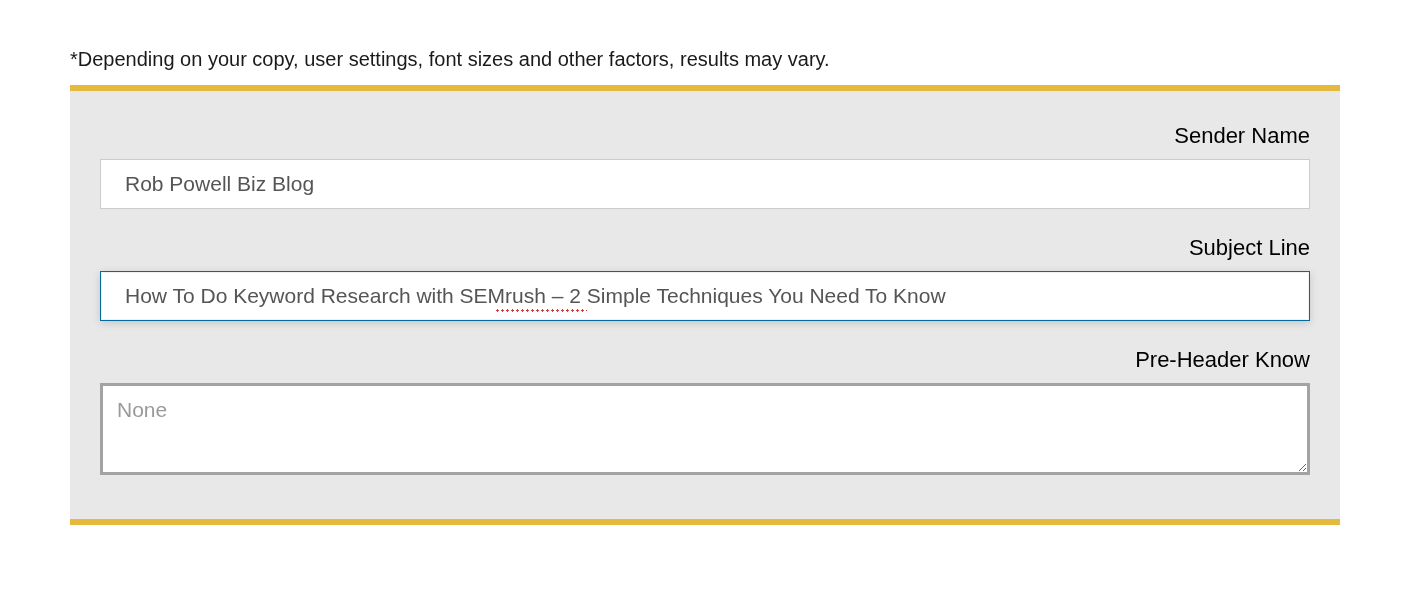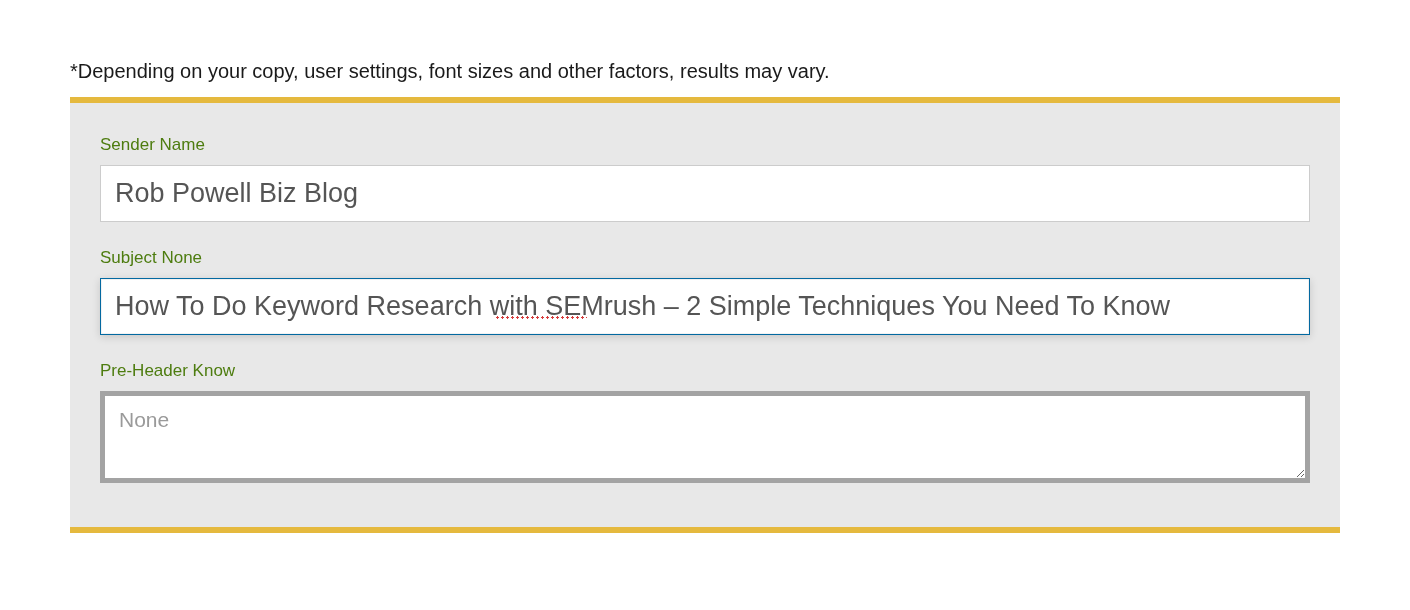--- a/index.html
+++ b/index.html
@@ -15,64 +15,64 @@
       padding: 0;
     }
     .container {
       padding: 48px 70px 0 70px;
     }
     .disclaimer {
       font-size: 20px;
       color: #1a1a1a;
       margin-bottom: 14px;
       font-weight: 400;
-      margin-top: 12px;
     }
     .top-bar {
       height: 6px;
       background: #e5b93e;
       width: 100%;
     }
     .form-panel {
       background: #e8e8e8;
       padding: 32px 30px 40px 30px;
     }
     .field-group {
       margin-bottom: 26px;
     }
     .field-group:last-child {
       margin-bottom: 0;
     }
     .field-label {
-      font-size: 17px;
-      color: #4d7c0f;
+      font-size: 22px;
+      color: #000000;
       margin-bottom: 10px;
       font-weight: 400;
       display: block;
+      text-align: right;
     }
     .text-input {
       width: 100%;
-      font-size: 27px;
+      font-size: 21px;
       color: #555555;
       background: #ffffff;
       border: 1px solid #cccccc;
-      padding: 12px 14px;
+      padding: 12px 24px;
       font-family: inherit;
       outline: none;
     }
     .text-input.focused {
       border: 1px solid #0369a1;
       box-shadow: 0 2px 8px rgba(0,0,0,0.15), inset 0 0 0 1px rgba(0,0,0,0.05);
     }
     .textarea-input {
       width: 100%;
       font-size: 21px;
       color: #555555;
       background: #ffffff;
-      border: 5px solid #a3a3a3;
+      border: 3px solid #a3a3a3;
       padding: 12px 14px;
       font-family: inherit;
       outline: none;
       resize: both;
       height: 92px;
     }
     .textarea-input::placeholder {
       color: #9a9a9a;
     }
     .bottom-bar {
@@ -106,21 +106,21 @@
   <div class="top-bar"></div>
 
   <div class="form-panel">
 
     <div class="field-group">
       <label class="field-label">Sender Name</label>
       <input type="text" class="text-input" value="Rob Powell Biz Blog" style="">
     </div>
 
     <div class="field-group">
-      <label class="field-label">Subject None</label>
+      <label class="field-label">Subject Line</label>
       <div class="subject-wrapper">
         <input type="text" class="text-input focused" value="How To Do Keyword Research with SEMrush – 2 Simple Techniques You Need To Know" style="">
         <div class="spellcheck-underline"></div>
       </div>
     </div>
 
     <div class="field-group">
       <label class="field-label">Pre-Header Know</label>
       <textarea class="textarea-input" placeholder="None" style=""></textarea>
     </div>

